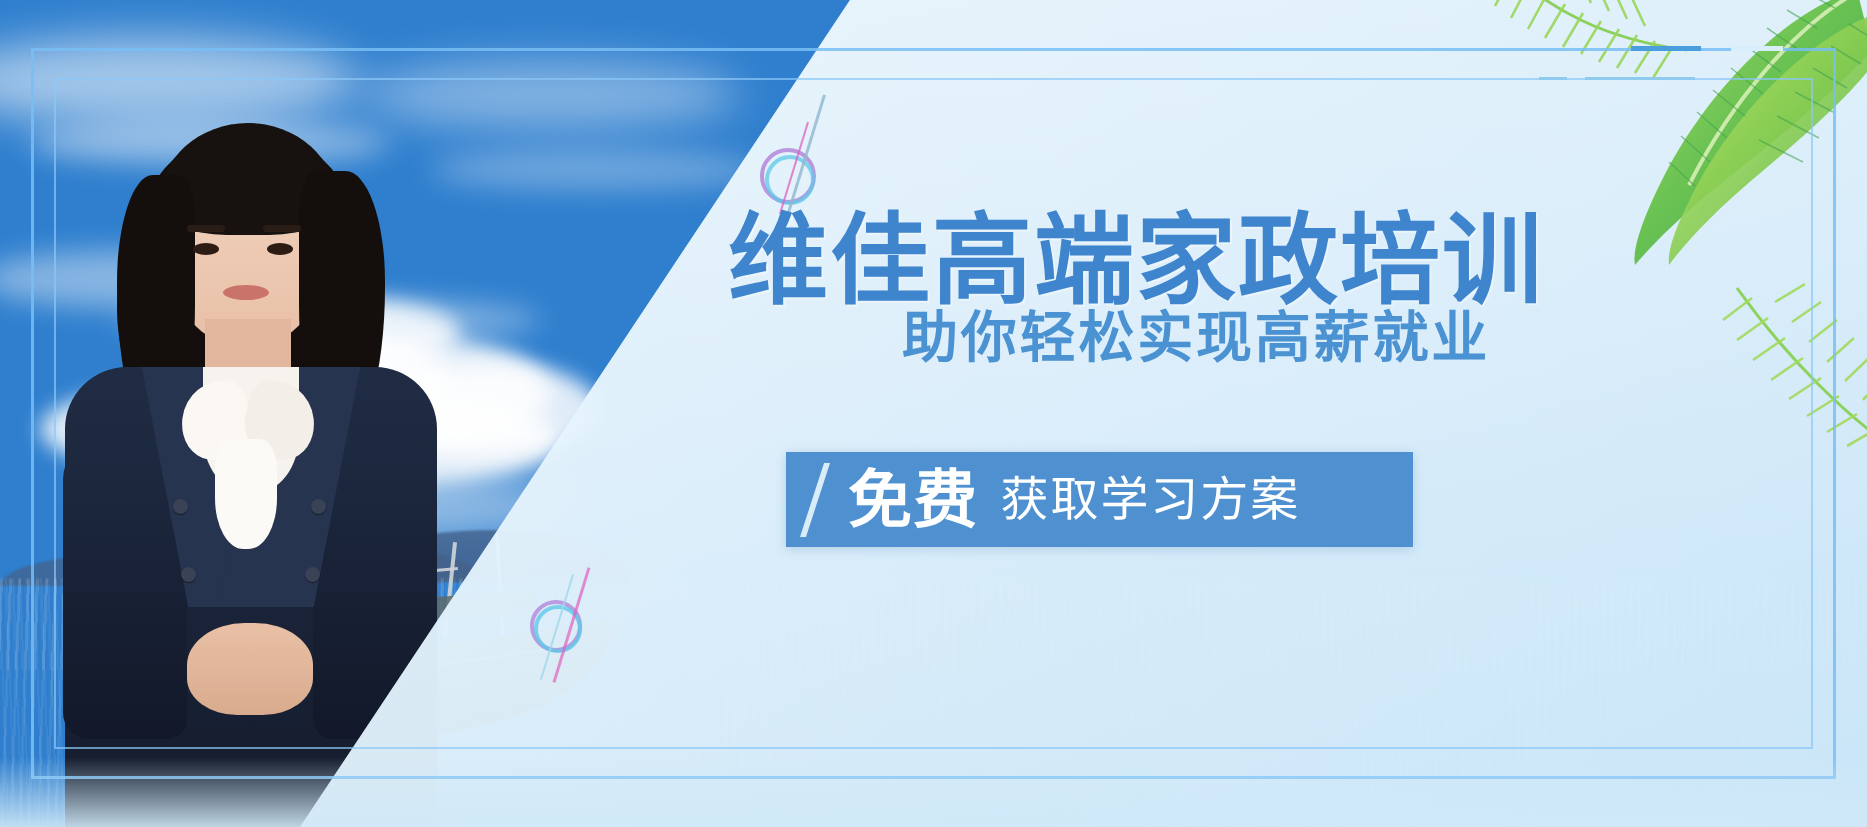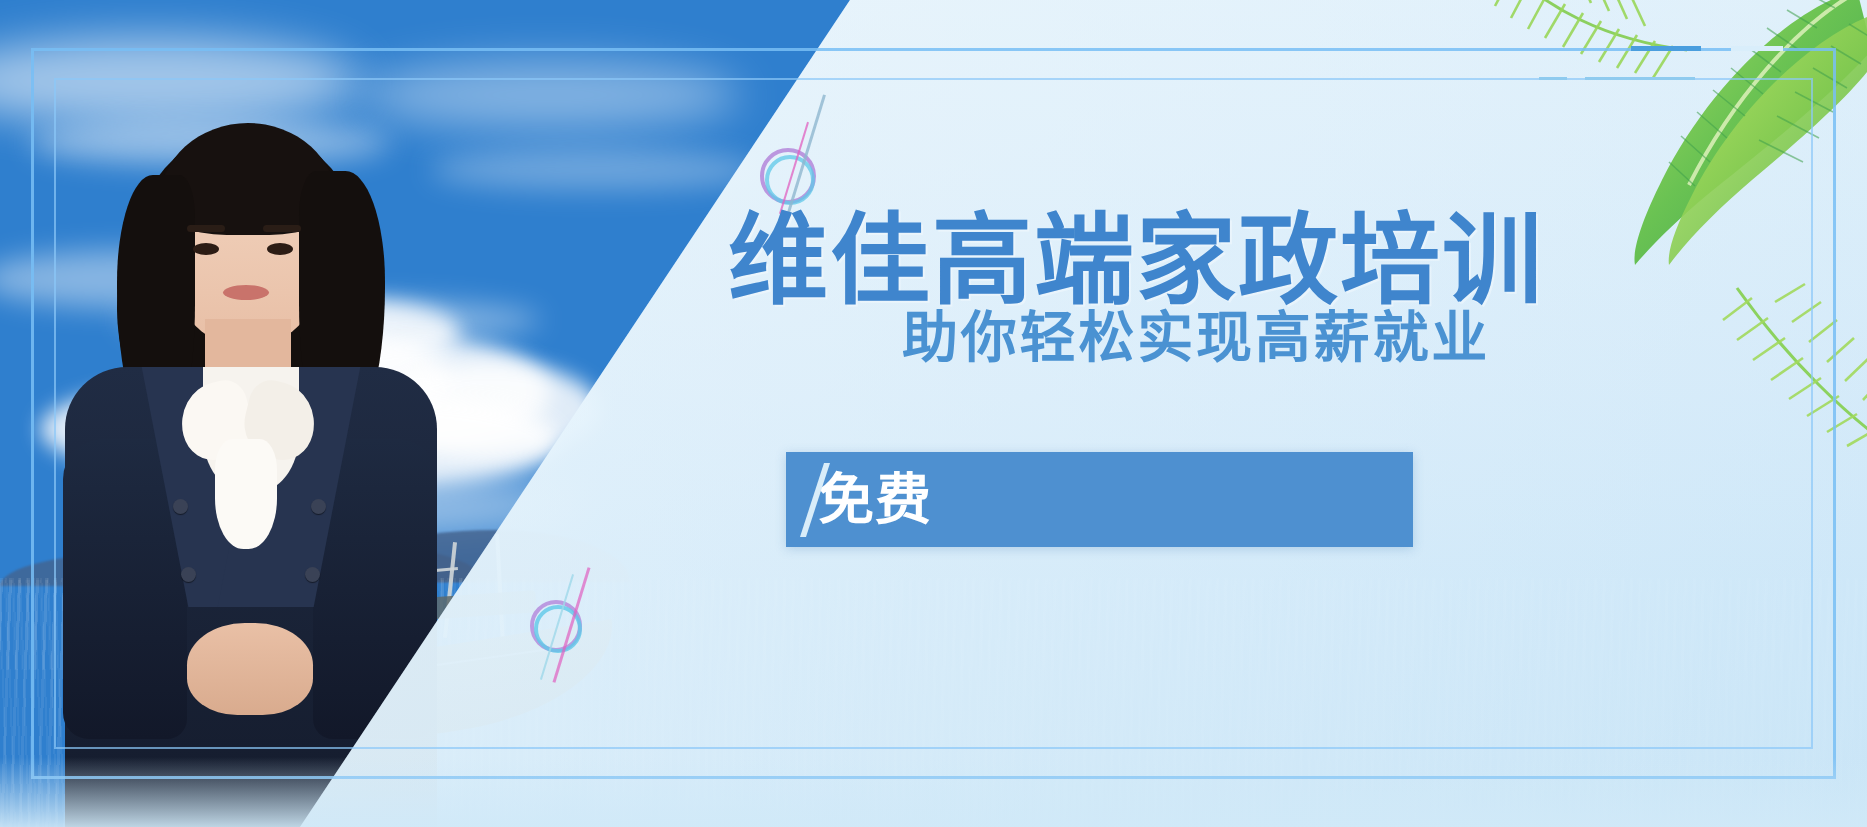--- a/index.html
+++ b/index.html
@@ -167,23 +167,24 @@
     box-shadow:0 2px 10px rgba(60,120,180,.25);
   }
   .cta .slash{
     width:6px;height:74px;
     background:#d9edf9;
     transform:skewX(-18deg);
     margin-left:26px;
     flex:0 0 auto;
   }
   .cta .free{
-    font-size:56px;
+    font-size:64px;
     font-weight:700;
     color:#ffffff;
+    margin-left:30px;
     letter-spacing:.02em;
     line-height:1;
   }
   .cta .action{
     font-size:48px;
     font-weight:400;
     color:#ffffff;
     margin-left:22px;
     letter-spacing:.04em;
     line-height:1;
@@ -395,18 +396,19 @@
 
 
     <div class="headline">维佳高端家政培训</div>
 
     <div class="subheadline">助你轻松实现高薪就业</div>
 
 
     <div class="cta">
       <div class="slash"></div>
       <div class="free">免费</div>
+      <div class="action">获取学习方案</div>
     </div>
 
   </div>
 
   <div class="bottom-fade"></div>
 </div>
 
 </body></html>

